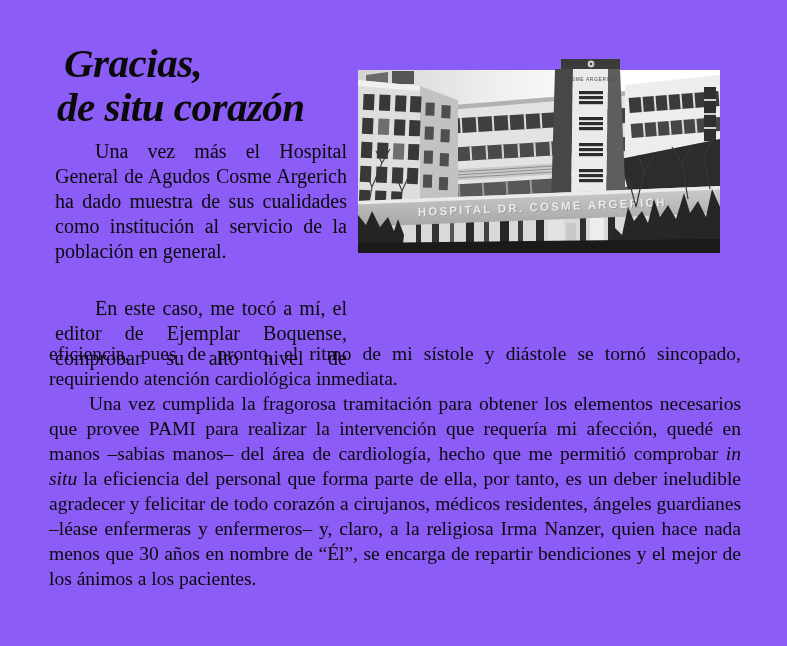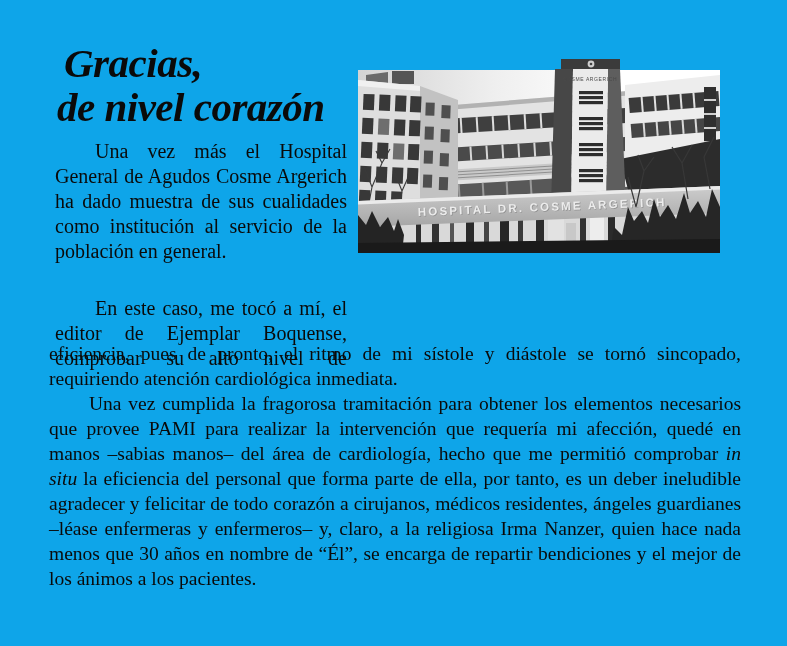--- a/index.html
+++ b/index.html
@@ -1,17 +1,17 @@
 <!DOCTYPE html>
 <html><head>
 <meta charset="utf-8">
 <style>
   html,body { margin:0; padding:0; background:#ffffff; }
   .page {
-    position:relative; width:787px; height:646px; background:#0ea5e9;
+    position:relative; width:787px; height:646px; background:#8b5cf6;
     font-family:"Liberation Serif", serif; color:#0a0a0a; overflow:hidden;
   }
   
   .headline {
     position:absolute; left:57px; top:41px; margin:0;
     font-size:41px; line-height:44px; font-weight:700; font-style:italic;
     letter-spacing:-0.5px; white-space:nowrap;
   }
   .headline .t1 { display:block; margin-left:7px; }
   .headline .t2 { display:block; }
@@ -46,21 +46,21 @@
     transform:scaleX(0.76); transform-origin:0 0;
   }
 </style>
 </head>
 <body>
 
 <div class="page">
 
   <h1 class="headline">
     <span class="t1">Gracias,</span>
-    <span class="t2">de nivel corazón</span>
+    <span class="t2">de situ corazón</span>
   </h1>
 
   <div class="photo">
     <svg viewBox="0 0 362 194" width="362" height="194" xmlns="http://www.w3.org/2000/svg">
       <defs>
         <linearGradient id="sky" x1="0" y1="0" x2="1" y2="0">
           <stop offset="0" stop-color="#d3d3d3"></stop>
           <stop offset="0.38" stop-color="#efefef"></stop>
           <stop offset="0.7" stop-color="#ffffff"></stop>
         </linearGradient>

